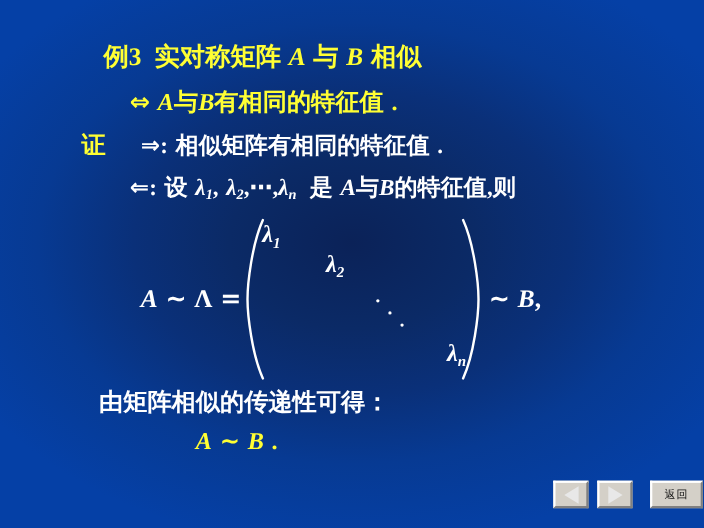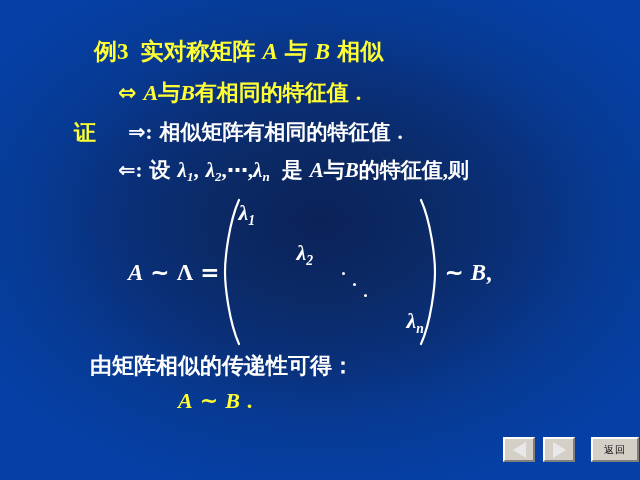--- a/index.html
+++ b/index.html
@@ -112,21 +112,21 @@
   .diag-entry {
     position: absolute;
     font-family: "Liberation Serif", "DejaVu Serif", serif;
     font-style: italic;
     font-weight: bold;
     font-size: 22px;
     color: #ffffff;
     white-space: nowrap;
   }
   #lambda-1 { left: 14px;  top: 2px;   }
-  #lambda-2 { left: 72px;  top: 42px;  }
+  #lambda-2 { left: 72px;  top: 29px;  }
   #lambda-n { left: 150px; top: 110px; margin-left: 32px; }
 
   .ddots {
     position: absolute;
     left: 116px;
     top: 72px;
     width: 34px;
     height: 34px;
   }
   .ddots span {

